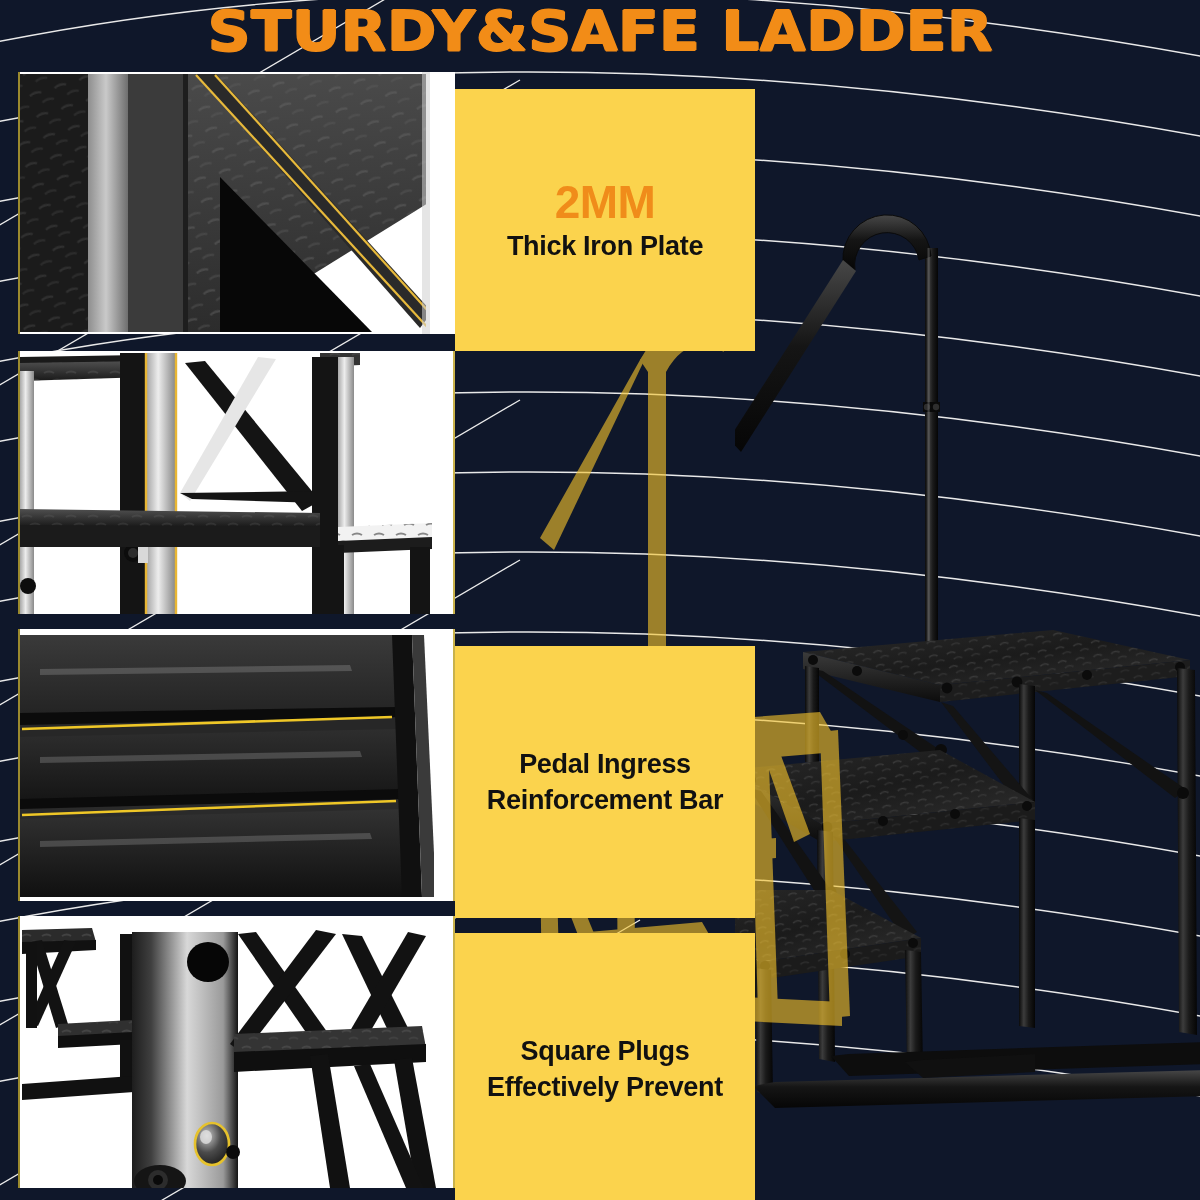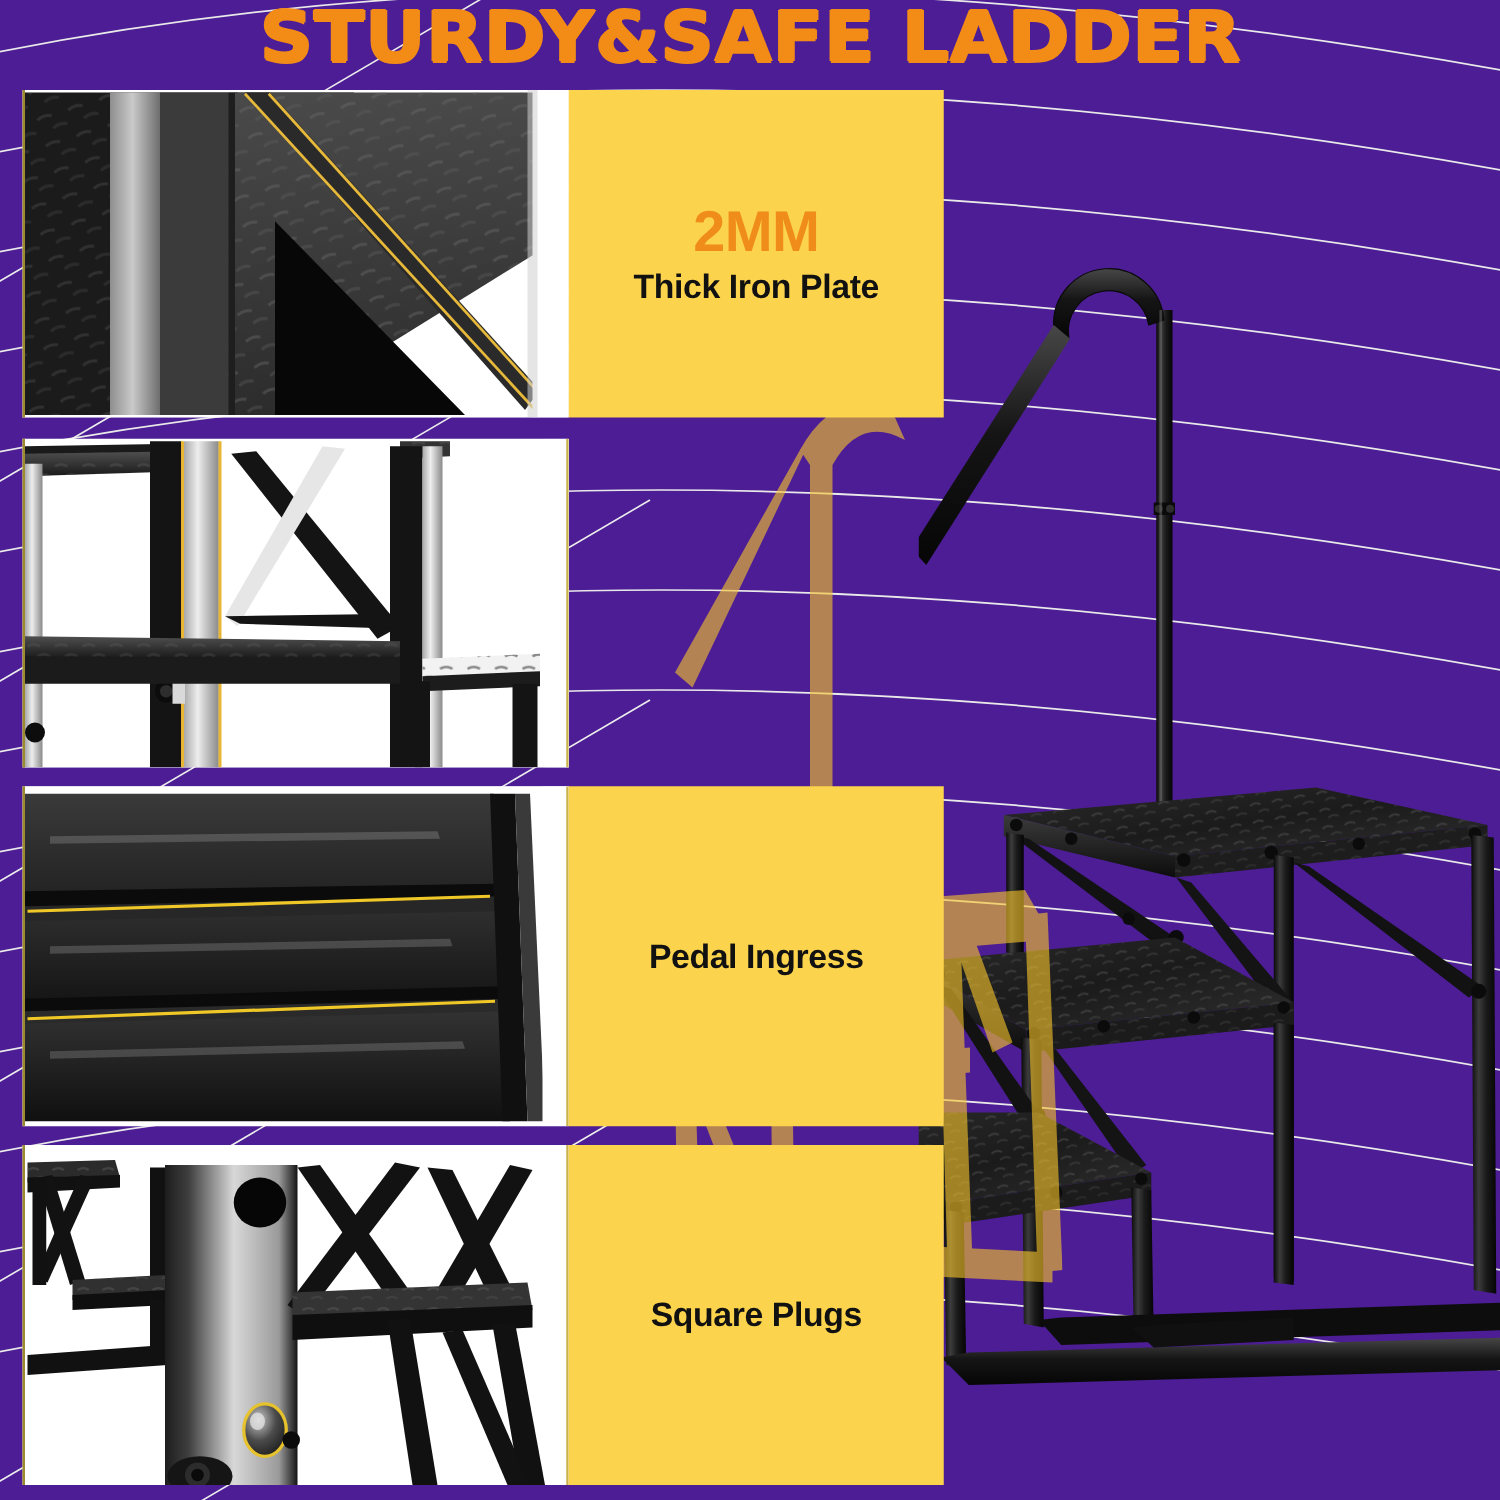--- a/index.html
+++ b/index.html
@@ -14,21 +14,21 @@
     font-family: "Liberation Sans", sans-serif;
     position: relative;
   }
 
   
   #page {
     position: absolute;
     inset: 0;
     width: 1200px;
     height: 1200px;
-    background: #4c1d95;
+    background: #0f172a;
     overflow: hidden;
   }
 
   
   #bg-arcs {
     position: absolute;
     inset: 0;
     width: 1200px;
     height: 1200px;
     pointer-events: none;
@@ -84,20 +84,21 @@
     height: 100%;
     background: #FBD34D;
     display: flex;
     flex-direction: column;
     align-items: center;
     justify-content: center;
     text-align: center;
     box-sizing: border-box;
     padding: 4px 8px;
     z-index: 4;
+    margin-top: 17px;
   }
   .cap-head {
     font-family: "Liberation Sans", sans-serif;
     font-weight: 700;
     font-size: 46px;
     line-height: 52px;
     color: #F08C1A;
     letter-spacing: -0.5px;
   }
   .cap-line {
@@ -333,20 +334,21 @@
 
         <polygon points="372,6 392,6 402,268 382,268" fill="#101010"></polygon>
         <polygon points="392,6 404,6 416,268 402,268" fill="#3a3a3a"></polygon>
 
         <rect x="414" y="0" width="23" height="272" fill="#ffffff"></rect>
         <line x1="434" y1="0" x2="434" y2="272" stroke="#C9B24B" stroke-width="2"></line>
       </svg>
     </div>
     <div class="caption">
       <div class="cap-line">Pedal Ingress</div>
+      <div class="cap-line">Reinforcement Bar</div>
     </div>
   </div>
 
   <div class="feature-row row-4">
     <div class="photo">
       <svg viewBox="0 0 437 272" width="437" height="272" preserveAspectRatio="none" aria-hidden="true">
         <defs>
           <linearGradient id="p4leg" x1="0" y1="0" x2="1" y2="0">
             <stop offset="0" stop-color="#1d1d1d"></stop>
               <stop offset="0.18" stop-color="#3f3f3f"></stop>
@@ -409,20 +411,21 @@
         <polygon points="290,140 308,138 330,272 310,272" fill="#111"></polygon>
         <polygon points="374,144 392,142 416,272 396,272" fill="#111"></polygon>
         <polygon points="334,150 350,148 404,272 386,272" fill="#121212"></polygon>
 
         <rect x="418" y="0" width="19" height="272" fill="#ffffff"></rect>
         <line x1="434" y1="0" x2="434" y2="272" stroke="#C9B24B" stroke-width="2"></line>
       </svg>
     </div>
     <div class="caption">
       <div class="cap-line">Square Plugs</div>
+      <div class="cap-line">Effectively Prevent</div>
     </div>
   </div>
 
   <svg id="ghost-ladder" viewBox="0 0 330 760" preserveAspectRatio="none" aria-hidden="true">
     <g fill="#F5C32C" opacity="0.85">
 
       <path d="M120 60 Q 150 6 196 34 L 204 52 Q 168 32 146 72 L 146 430 L 128 430 L 128 72 Z"></path>
 
       <polygon points="120,60 132,44 34,250 20,238"></polygon>
 

